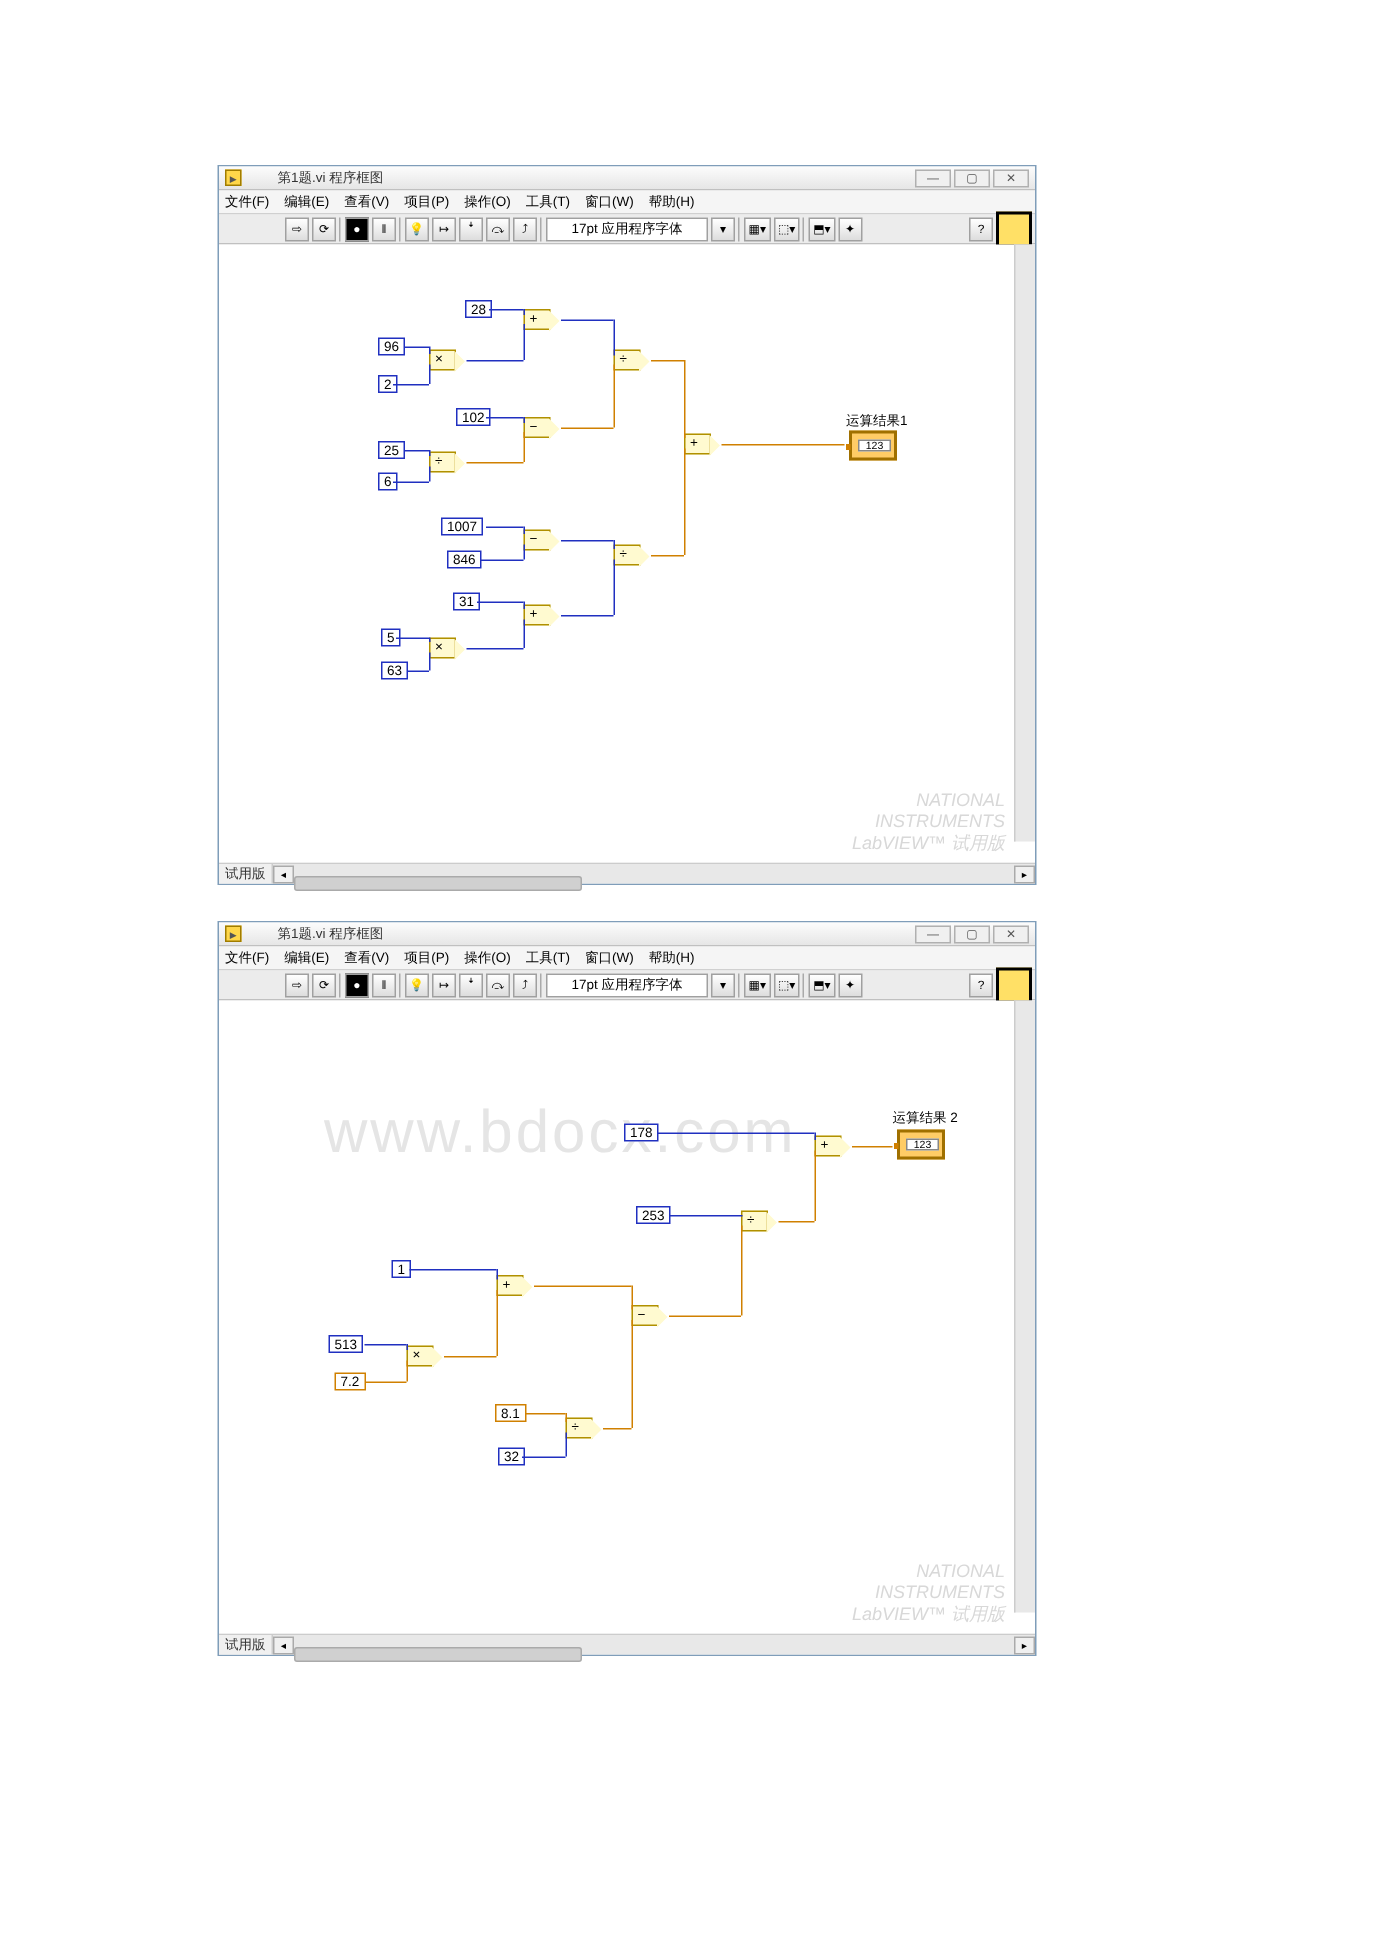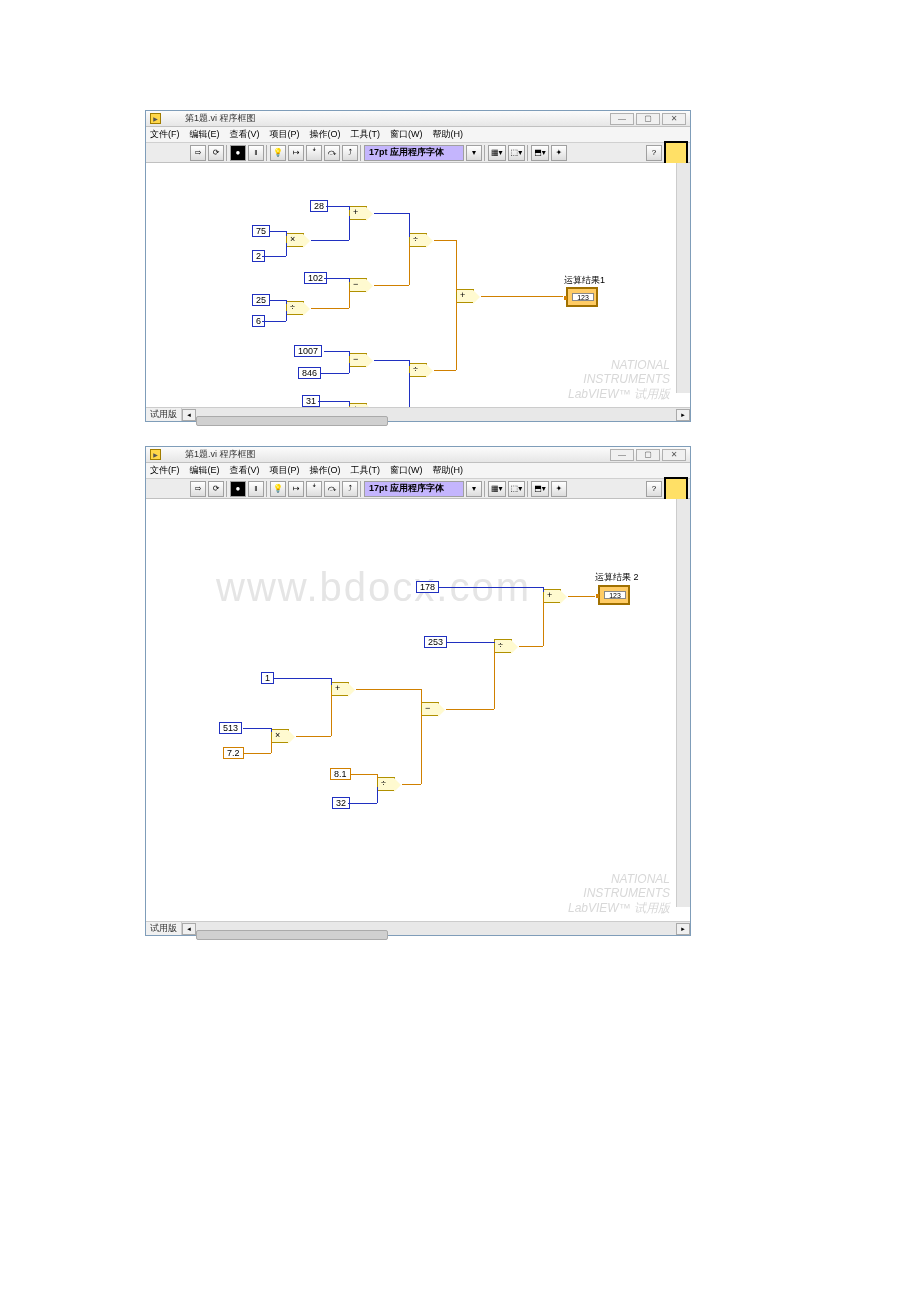--- a/index.html
+++ b/index.html
@@ -10,21 +10,21 @@
   .tb-icon { width: 11px; height: 11px; background: #ffd74a; border: 1px solid #a07c00; margin-right: 4px; display: inline-flex; align-items: center; justify-content: center; }
   .tb-icon::after { content: "▶"; font-size: 6px; color: #555; }
   .tb-text { flex: 1; color: #333; margin-left: 20px; }
   .tb-ctrls { display: flex; gap: 2px; }
   .tb-btn { width: 24px; height: 12px; border: 1px solid #b0b0b0; background: #f0f0f0; font-size: 8px; display: flex; align-items: center; justify-content: center; color: #555; }
   .menubar { height: 16px; background: #f5f5f5; border-bottom: 1px solid #d0d0d0; display: flex; align-items: center; padding: 0 4px; gap: 10px; font-size: 9px; color: #000; }
   .toolbar { height: 20px; background: #ececec; border-bottom: 1px solid #c0c0c0; display: flex; align-items: center; padding: 0 2px; gap: 2px; }
   .tbtn { height: 16px; min-width: 16px; border: 1px solid #a0a0a0; background: linear-gradient(#fff,#ddd); font-size: 8px; display: flex; align-items: center; justify-content: center; padding: 0 2px; }
   .tbtn.black { background: #000; color: #fff; }
   .tsep { width: 2px; height: 16px; border-left: 1px solid #aaa; }
-  .fontbox { height: 16px; border: 1px solid #a0a0a0; background: #c4b5fd; font-size: 9px; padding: 0 4px; display: flex; align-items: center; min-width: 100px; font-weight: bold; }
+  .fontbox { height: 16px; border: 1px solid #a0a0a0; background: #ffffff; font-size: 9px; padding: 0 16px; display: flex; align-items: center; min-width: 100px; }
   .tend { margin-left: auto; display: flex; gap: 2px; align-items: center; }
   .lvicon { width: 24px; height: 24px; background: #ffe066; border: 2px solid #000; font-size: 7px; text-align: center; }
   .canvas-wrap { position: relative; }
   .canvas { position: relative; background: #fff; overflow: hidden; }
   .scrollbar-v { position: absolute; right: 0; top: 0; bottom: 14px; width: 14px; background: #e8e8e8; border-left: 1px solid #ccc; }
   .scrollbar-h { height: 14px; background: #e8e8e8; border-top: 1px solid #ccc; display: flex; align-items: center; }
   .sh-label { font-size: 9px; padding: 0 4px; color: #333; background: #f0f0f0; border-right: 1px solid #ccc; height: 100%; display: flex; align-items: center; }
   .sh-arrow { width: 14px; height: 12px; border: 1px solid #aaa; background: #f0f0f0; font-size: 7px; display: flex; align-items: center; justify-content: center; }
   .sh-track { flex: 1; position: relative; }
   .sh-thumb { position: absolute; height: 10px; top: 1px; background: #d0d0d0; border: 1px solid #aaa; border-radius: 2px; }
@@ -95,24 +95,24 @@
     <div class="tsep"></div>
     <div class="tbtn">⬒▾</div>
     <div class="tbtn">✦</div>
     <div class="tend">
       <div class="tbtn">?</div>
       <div class="lvicon"></div>
     </div>
   </div>
 
   <div class="canvas-wrap">
-    <div class="canvas" style="height:244px">
+    <div class="canvas" style="height:412px">
 
       <div class="const-i" style="left:164px;top:37px">28</div>
-      <div class="const-i" style="left:106px;top:62px">75</div>
+      <div class="const-i" style="left:106px;top:62px">96</div>
       <div class="const-i" style="left:106px;top:87px">2</div>
       <div class="const-i" style="left:158px;top:109px">102</div>
       <div class="const-i" style="left:106px;top:131px">25</div>
       <div class="const-i" style="left:106px;top:152px">6</div>
       <div class="const-i" style="left:148px;top:182px">1007</div>
       <div class="const-i" style="left:152px;top:204px">846</div>
       <div class="const-i" style="left:156px;top:232px">31</div>
       <div class="const-i" style="left:108px;top:256px">5</div>
       <div class="const-i" style="left:108px;top:278px">63</div>
 

